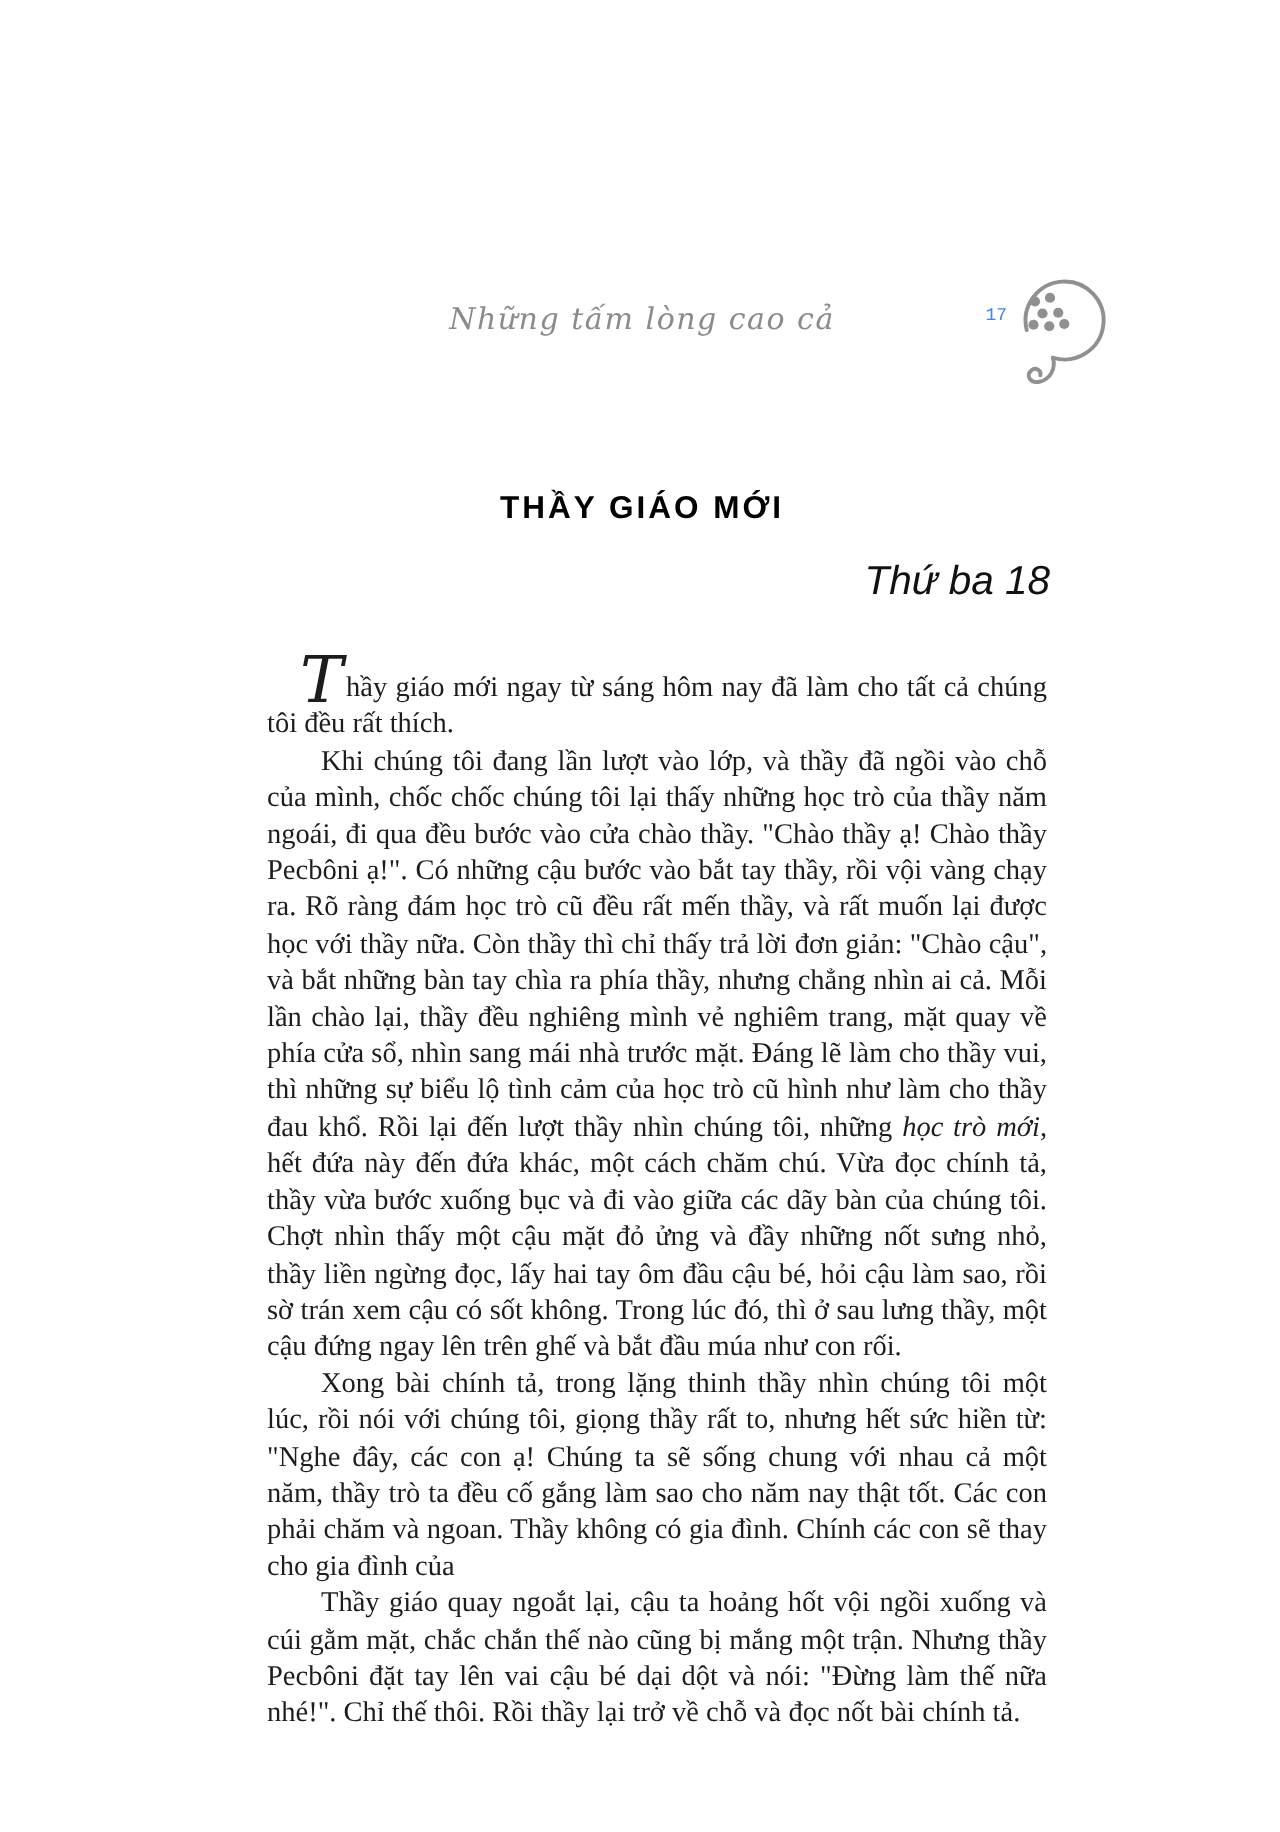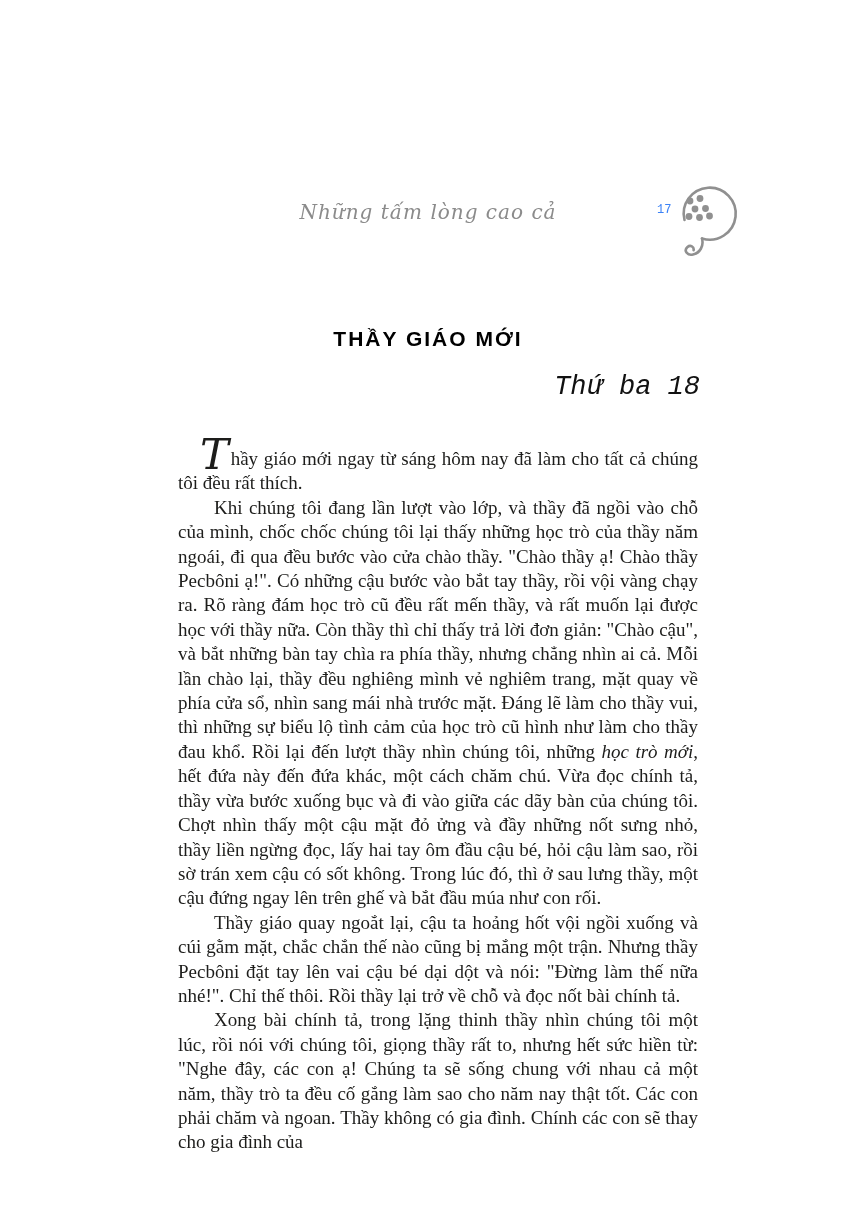--- a/index.html
+++ b/index.html
@@ -43,21 +43,21 @@
     text-align: center;
     font-family: "Liberation Sans", sans-serif;
     font-weight: bold;
     font-size: 21px;
     letter-spacing: 2px;
     color: #000000;
   }
   .chapter-date {
     position: absolute; top: 328px; left: 168px; width: 532px;
     text-align: right;
-    font-family: Liberation Mono, monospace;
+    font-family: Liberation Sans, sans-serif;
     font-style: italic;
     font-size: 27px;
     color: #111111;
   }
 
   
   .body-text {
     position: absolute; top: 398px; left: 178px; width: 520px;
     font-size: 19px;
     line-height: 24.4px;
@@ -102,17 +102,17 @@
     </g>
   </svg>
 
   <div class="chapter-title">THẦY GIÁO MỚI</div>
 
   <div class="chapter-date">Thứ ba 18</div>
 
   <div class="body-text">
       <p class="para first-para"><span class="dropcap">T</span><span>hầy giáo mới ngay từ sáng hôm nay đã làm cho tất cả chúng tôi đều rất thích.</span></p>
       <p class="para"><span>Khi chúng tôi đang lần lượt vào lớp, và thầy đã ngồi vào chỗ của mình, chốc chốc chúng tôi lại thấy những học trò của thầy năm ngoái, đi qua đều bước vào cửa chào thầy. "Chào thầy ạ! Chào thầy Pecbôni ạ!". Có những cậu bước vào bắt tay thầy, rồi vội vàng chạy ra. Rõ ràng đám học trò cũ đều rất mến thầy, và rất muốn lại được học với thầy nữa. Còn thầy thì chỉ thấy trả lời đơn giản: "Chào cậu", và bắt những bàn tay chìa ra phía thầy, nhưng chẳng nhìn ai cả. Mỗi lần chào lại, thầy đều nghiêng mình vẻ nghiêm trang, mặt quay về phía cửa sổ, nhìn sang mái nhà trước mặt. Đáng lẽ làm cho thầy vui, thì những sự biểu lộ tình cảm của học trò cũ hình như làm cho thầy đau khổ. Rồi lại đến lượt thầy nhìn chúng tôi, những </span><span class="italic">học trò mới</span><span>, hết đứa này đến đứa khác, một cách chăm chú. Vừa đọc chính tả, thầy vừa bước xuống bục và đi vào giữa các dãy bàn của chúng tôi. Chợt nhìn thấy một cậu mặt đỏ ửng và đầy những nốt sưng nhỏ, thầy liền ngừng đọc, lấy hai tay ôm đầu cậu bé, hỏi cậu làm sao, rồi sờ trán xem cậu có sốt không. Trong lúc đó, thì ở sau lưng thầy, một cậu đứng ngay lên trên ghế và bắt đầu múa như con rối.</span></p>
+      <p class="para"><span>Xong bài chính tả, trong lặng thinh thầy nhìn chúng tôi một lúc, rồi nói với chúng tôi, giọng thầy rất to, nhưng hết sức hiền từ: "Nghe đây, các con ạ! Chúng ta sẽ sống chung với nhau cả một năm, thầy trò ta đều cố gắng làm sao cho năm nay thật tốt. Các con phải chăm và ngoan. Thầy không có gia đình. Chính các con sẽ thay cho gia đình của</span></p>
       <p class="para"><span>Thầy giáo quay ngoắt lại, cậu ta hoảng hốt vội ngồi xuống và cúi gằm mặt, chắc chắn thế nào cũng bị mắng một trận. Nhưng thầy Pecbôni đặt tay lên vai cậu bé dại dột và nói: "Đừng làm thế nữa nhé!". Chỉ thế thôi. Rồi thầy lại trở về chỗ và đọc nốt bài chính tả.</span></p>
-      <p class="para"><span>Xong bài chính tả, trong lặng thinh thầy nhìn chúng tôi một lúc, rồi nói với chúng tôi, giọng thầy rất to, nhưng hết sức hiền từ: "Nghe đây, các con ạ! Chúng ta sẽ sống chung với nhau cả một năm, thầy trò ta đều cố gắng làm sao cho năm nay thật tốt. Các con phải chăm và ngoan. Thầy không có gia đình. Chính các con sẽ thay cho gia đình của</span></p>
     </div>
 
 </div>
 
 </body></html>

